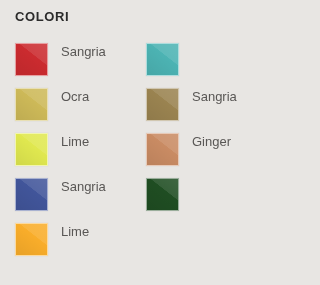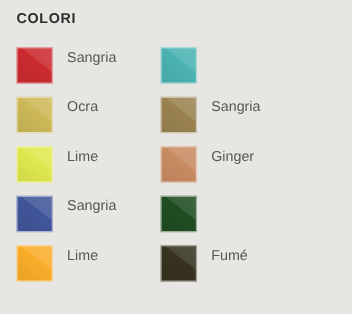--- a/index.html
+++ b/index.html
@@ -160,23 +160,17 @@
         </div>
         <div class="swatch-label" style="color: rgb(89, 87, 85);">Ginger</div>
       </div>
 
       <div class="swatch-row">
         <div class="swatch-chip" style="background-color: rgb(31, 77, 34);">
           <div class="chip-sheen"></div>
         </div>
       </div>
 
-      <div class="swatch-row">
-        <div class="swatch-chip" style="background-color: rgb(55, 50, 31);">
-          <div class="chip-sheen"></div>
-        </div>
-        <div class="swatch-label" style="color: rgb(89, 87, 85);">Fumé</div>
-      </div>
 
     </div>
 
   </div>
 </div>
 
 </body></html>

